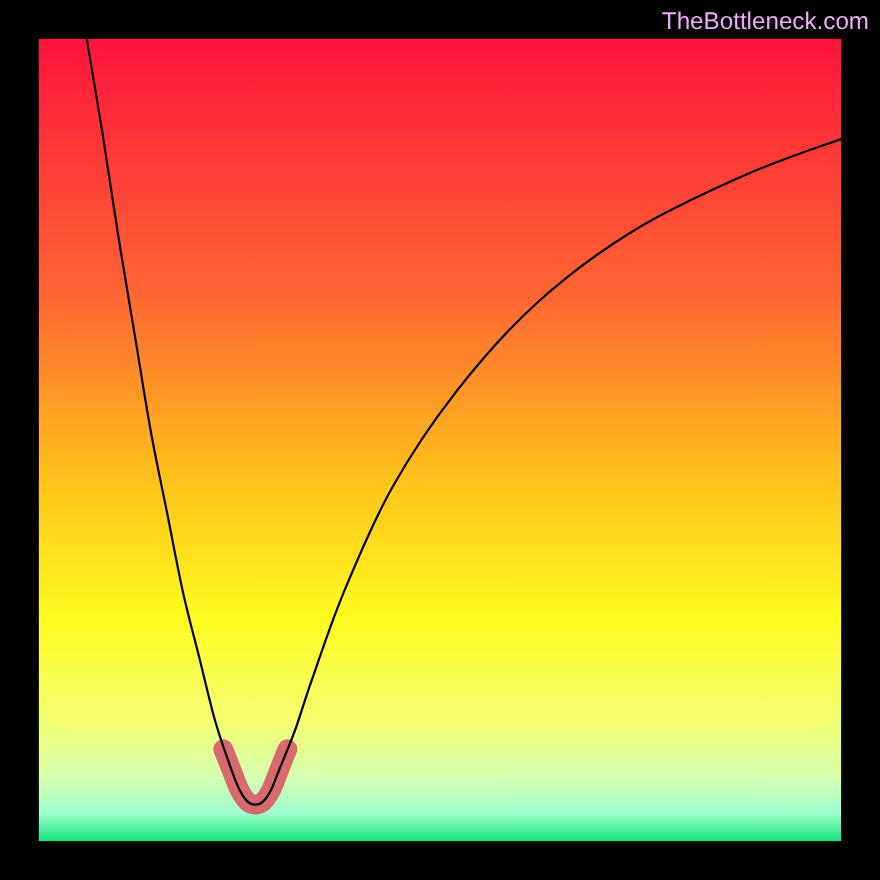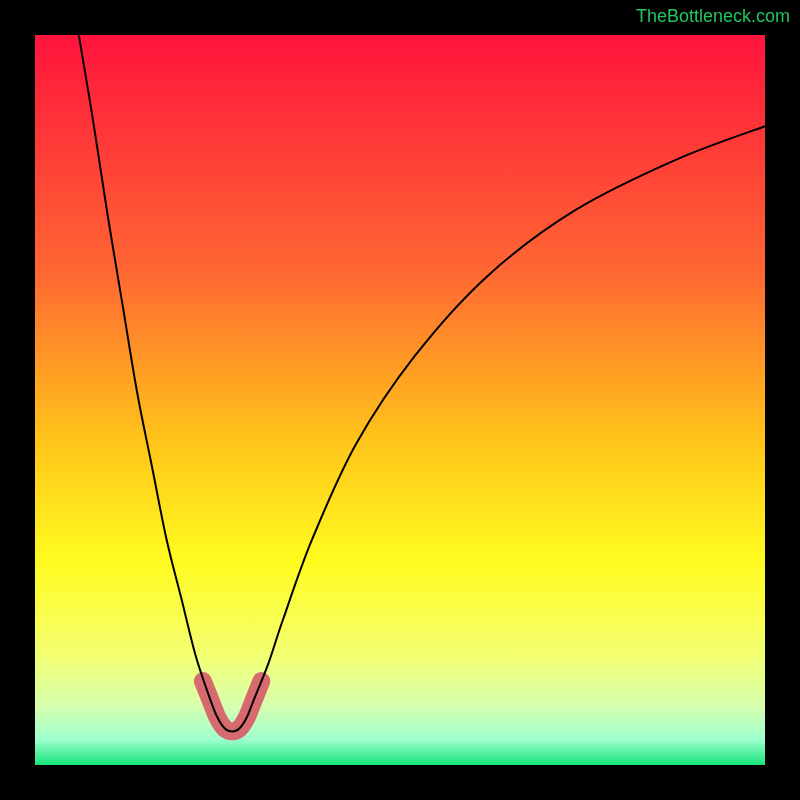--- a/index.html
+++ b/index.html
@@ -26,23 +26,23 @@
   .curve-svg {
     position: absolute;
     top: 0; left: 0;
     width: 100%; height: 100%;
   }
   .watermark {
     position: absolute;
     top: 6px;
     right: 10px;
     font-family: Arial, Helvetica, sans-serif;
-    font-size: 18px;
+    font-size: 22px;
     font-weight: 500;
-    color: #22c55e;
+    color: #f0abfc;
     letter-spacing: 0px;
     margin-left: 48px;
   }
 </style>
 </head>
 <body>
 
 <div class="frame">
   <div class="watermark">TheBottleneck.com</div>
   <div class="plot-area">

